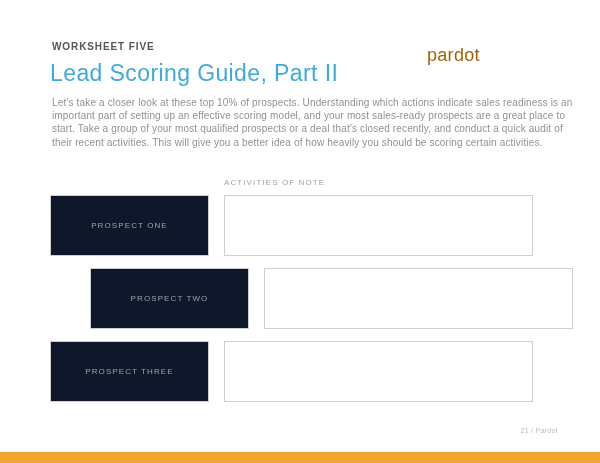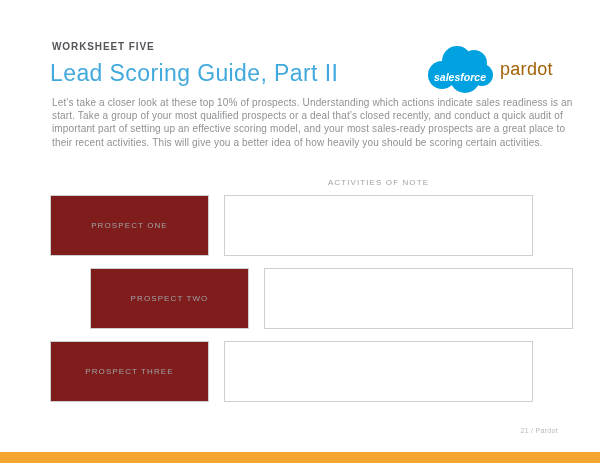--- a/index.html
+++ b/index.html
@@ -52,37 +52,37 @@
     color: #8e9194;
     font-size: 10px;
     line-height: 13.2px;
     letter-spacing: 0.15px;
   }
 
   .col-header {
     position: absolute;
     left: 224px; top: 178px;
     width: 309px;
-    text-align: center;
+    text-align: left;
     font-size: 8px;
     letter-spacing: 1.1px;
     color: #9fa2a5;
   }
 
   .row { position: absolute; left: 0; width: 600px; height: 61px; }
   .row-1 { top: 195px; }
   .row-2 { top: 268px; margin-left: 40px; }
   .row-3 { top: 341px; }
 
   .prospect-box {
     position: absolute;
     left: 50px; top: 0;
     width: 159px; height: 61px;
     border: 1px solid #cdcfd0;
-    background: #7f1d1d;
+    background: #0f172a;
     display: flex;
     align-items: center;
     justify-content: center;
   }
   .prospect-label {
     font-size: 8px;
     letter-spacing: 1.1px;
     color: #9fa2a5;
   }
   .notes-box {
@@ -111,40 +111,27 @@
 </head>
 <body>
 
 <div class="page">
 
   <div class="eyebrow">WORKSHEET FIVE</div>
 
   <div class="title">Lead Scoring Guide, Part II</div>
 
   <div class="logo">
-    <span>
-      <svg width="66" height="49" viewBox="0 0 66 49" xmlns="http://www.w3.org/2000/svg">
-        <g fill="#00a1e0">
-          <circle cx="15" cy="30" r="14"></circle>
-          <circle cx="30" cy="16" r="15"></circle>
-          <circle cx="47" cy="18" r="13"></circle>
-          <circle cx="55" cy="30" r="11"></circle>
-          <circle cx="38" cy="33" r="15"></circle>
-          <rect x="14" y="20" width="42" height="20"></rect>
-        </g>
-        <text x="33" y="36" text-anchor="middle" fill="#ffffff" font-family="Liberation Sans, sans-serif" font-size="10.5" font-weight="bold" font-style="italic">salesforce</text>
-      </svg>
-    </span>
     <span class="pardot-word">pardot</span>
   </div>
 
   <div class="intro">
     <div>Let’s take a closer look at these top 10% of prospects. Understanding which actions indicate sales readiness is an</div>
+    <div>important part of setting up an effective scoring model, and your most sales-ready prospects are a great place to</div>
     <div>start. Take a group of your most qualified prospects or a deal that’s closed recently, and conduct a quick audit of</div>
-    <div>important part of setting up an effective scoring model, and your most sales-ready prospects are a great place to</div>
     <div>their recent activities. This will give you a better idea of how heavily you should be scoring certain activities.</div>
   </div>
 
   <div class="col-header">ACTIVITIES OF NOTE</div>
 
   <div class="row row-1">
     <div class="prospect-box">
       <span class="prospect-label">PROSPECT ONE</span>
     </div>
     <div class="notes-box"></div>

